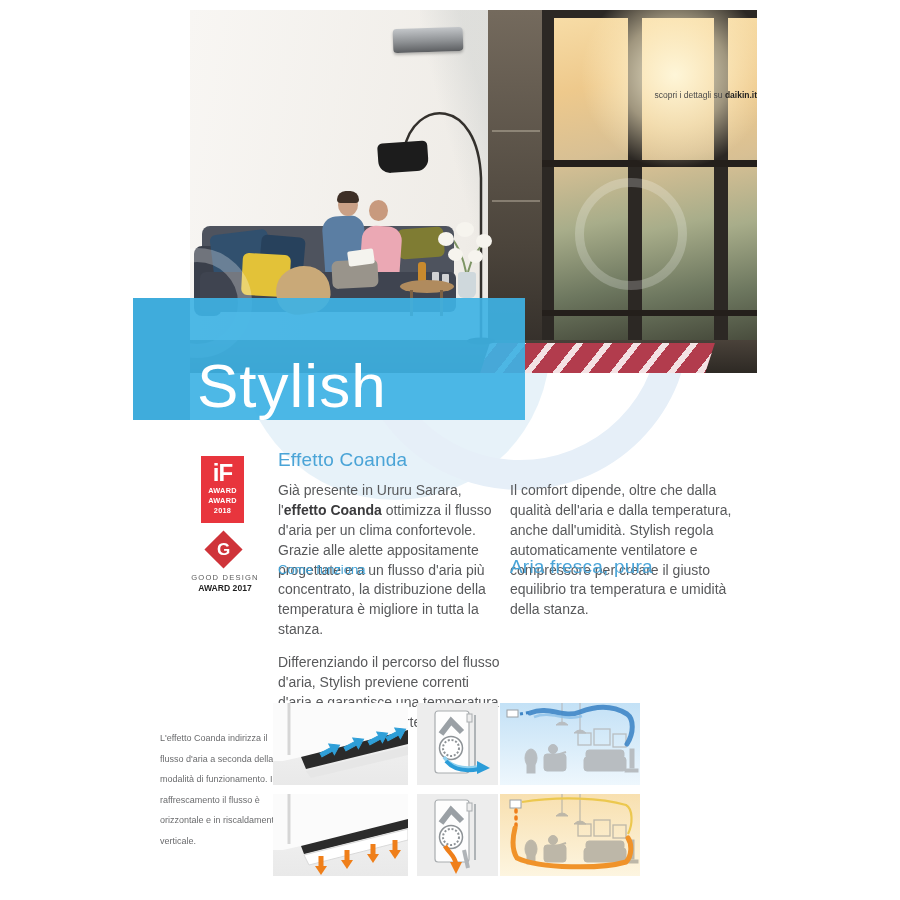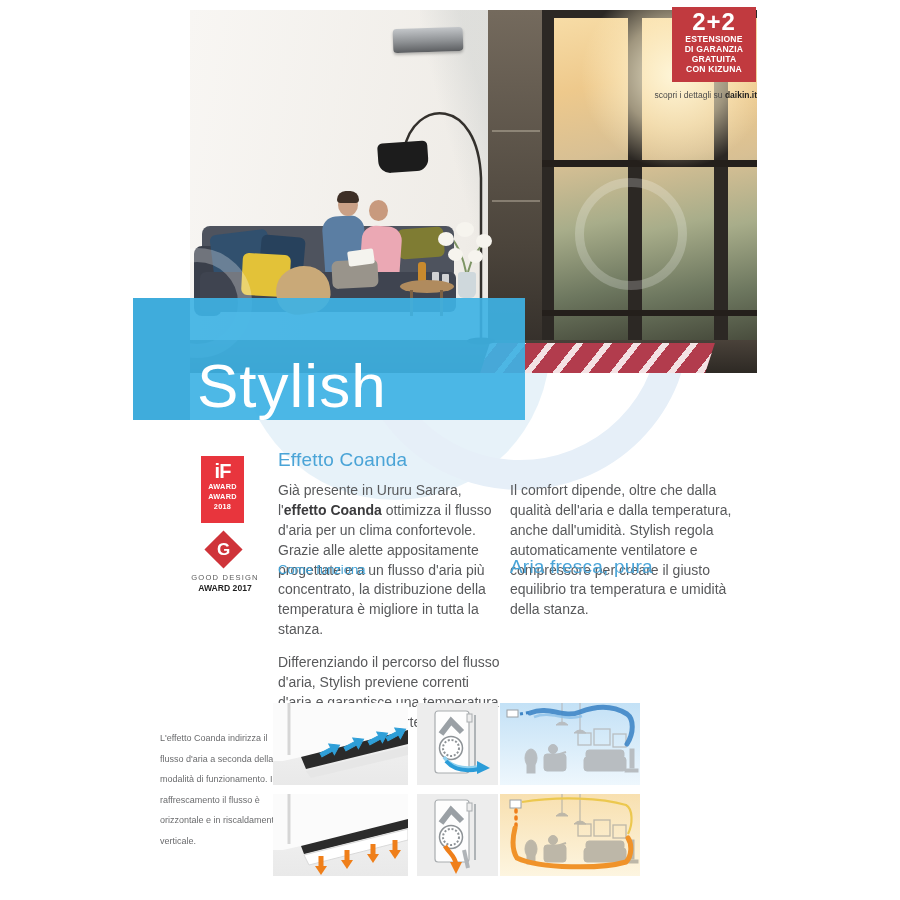--- a/index.html
+++ b/index.html
@@ -85,21 +85,21 @@
   .ring-corner{left:142px;top:248px;width:110px;height:110px;border-radius:50%;
     border:14px solid rgba(255,255,255,.28);box-sizing:border-box;z-index:2;}
   .banner{left:133px;top:298px;width:392px;height:122px;background:rgba(62,178,228,.92);z-index:3;}
   .banner-strip{left:133px;top:298px;width:57px;height:122px;background:rgba(0,120,180,.18);z-index:3;}
   .banner-title{left:197px;top:312px;font-size:62px;font-weight:300;color:#fff;z-index:4;
     letter-spacing:1px;line-height:1.1;margin-top:40px;}
 
   
   .if-badge{left:201px;top:456px;width:43px;height:67px;background:#e8353d;color:#fff;
     text-align:center;z-index:5;box-sizing:border-box;padding-top:5px;}
-  .if-badge .if-logo{font-size:20px;font-weight:bold;line-height:1;letter-spacing:-1px;}
+  .if-badge .if-logo{font-size:24px;font-weight:bold;line-height:1;letter-spacing:-1px;}
   .if-badge .if-line{font-size:7.3px;font-weight:bold;line-height:1.25;letter-spacing:.3px;margin-top:1px;}
   .gd-mark{left:210px;top:536px;width:27px;height:27px;background:#cf3339;transform:rotate(45deg);z-index:5;}
   .gd-mark span{position:absolute;inset:0;display:flex;align-items:center;justify-content:center;
     transform:rotate(-45deg);color:#fff;font-weight:bold;font-size:17px;}
   .gd-line1{left:180px;top:573px;width:90px;text-align:center;font-size:7.6px;letter-spacing:1.2px;color:#5a5a5a;z-index:5;}
   .gd-line2{left:180px;top:583px;width:90px;text-align:center;font-size:8.6px;font-weight:bold;color:#1f1f1f;z-index:5;}
 
   
   .h-big{font-size:19px;font-weight:400;color:#4aa4d7;z-index:5;letter-spacing:.2px;}
   .h-small{font-size:13px;font-weight:400;color:#3fa0d4;z-index:5;}
@@ -175,27 +175,20 @@
     <div class="table-leg" style="left:250px;"></div>
     <div class="vase"></div>
     <div class="flower" style="left:248px;top:222px;width:16px;height:14px;"></div>
     <div class="flower" style="left:266px;top:212px;width:18px;height:15px;"></div>
     <div class="flower" style="left:286px;top:224px;width:16px;height:14px;"></div>
     <div class="flower" style="left:258px;top:238px;width:15px;height:13px;"></div>
     <div class="flower" style="left:278px;top:240px;width:15px;height:13px;"></div>
     <div class="ring-watermark"></div>
   </div>
 
-  <div class="abs promo-badge">
-    <div class="big">2+2</div>
-    <div class="small">ESTENSIONE</div>
-    <div class="small">DI GARANZIA</div>
-    <div class="small">GRATUITA</div>
-    <div class="small">CON KIZUNA</div>
-  </div>
   <div class="abs promo-note">
     <span>scopri i dettagli su </span><b>daikin.it</b>
   </div>
 
   <div class="abs ring-corner"></div>
   <div class="abs banner"></div>
   <div class="abs banner-strip"></div>
   <div class="abs banner-title">Stylish</div>
 
   <div class="abs if-badge">

